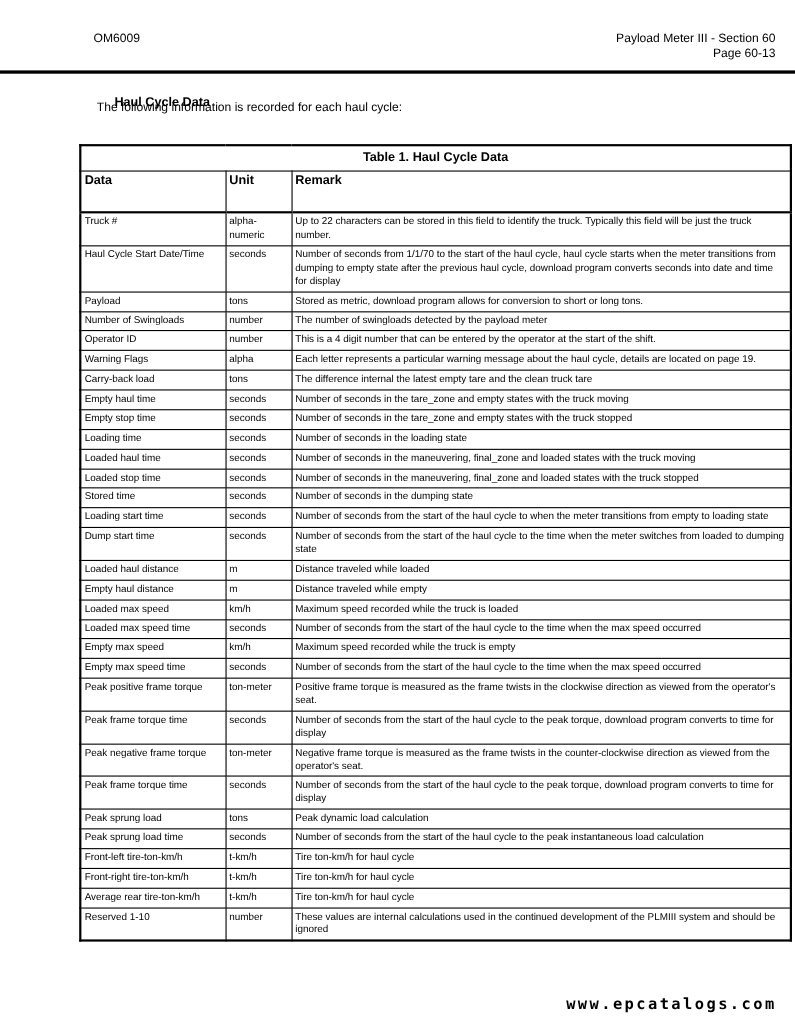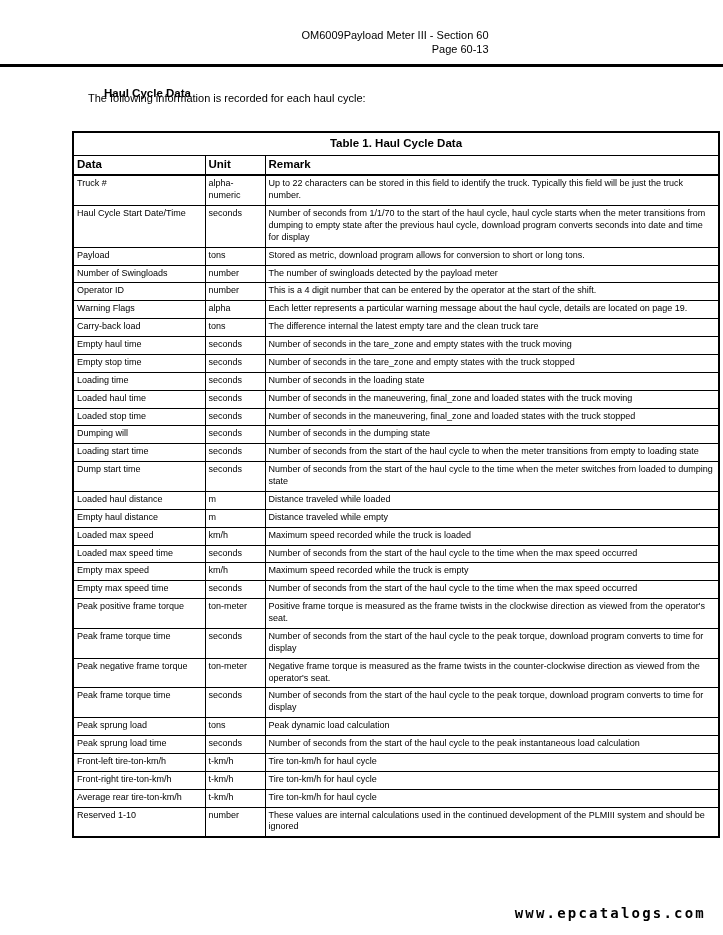--- a/index.html
+++ b/index.html
@@ -15,21 +15,21 @@
     font-family: "Liberation Sans", sans-serif;
     color: #000000;
     overflow: hidden;
   }
   .page-header {
     position: absolute;
     top: 28px;
     left: 85px;
     right: 18px;
     display: flex;
-    justify-content: center;
+    justify-content: space-between;
     align-items: flex-start;
     font-size: 11px;
     line-height: 14px;
   }
   .page-header .header-right {
     text-align: right;
   }
   .header-rule {
     position: absolute;
     top: 64px;
@@ -74,21 +74,21 @@
   }
   tr.title-row th {
     text-align: center;
     font-size: 11.5px;
     font-weight: bold;
     padding: 3px 2px 4px 2px;
   }
   tr.col-header-row th {
     font-size: 11.5px;
     font-weight: bold;
-    padding: 1px 3px 2px 3px;
+    padding: 1px 3px 20px 3px;
     border-bottom: 2px solid #000000;
   }
   .watermark {
     position: absolute;
     top: 905px;
     right: 17px;
     font-family: "DejaVu Sans Mono", monospace;
     font-weight: bold;
     font-size: 14px;
     letter-spacing: 2.2px;
@@ -187,21 +187,21 @@
           <td class="col-data">Loaded haul time</td>
           <td class="col-unit">seconds</td>
           <td class="col-remark">Number of seconds in the maneuvering, final_zone and loaded states with the truck moving</td>
         </tr>
         <tr>
           <td class="col-data">Loaded stop time</td>
           <td class="col-unit">seconds</td>
           <td class="col-remark">Number of seconds in the maneuvering, final_zone and loaded states with the truck stopped</td>
         </tr>
         <tr>
-          <td class="col-data">Dumping will</td>
+          <td class="col-data">Stored time</td>
           <td class="col-unit">seconds</td>
           <td class="col-remark">Number of seconds in the dumping state</td>
         </tr>
         <tr>
           <td class="col-data">Loading start time</td>
           <td class="col-unit">seconds</td>
           <td class="col-remark">Number of seconds from the start of the haul cycle to when the meter transitions from empty to loading state</td>
         </tr>
         <tr>
           <td class="col-data">Dump start time</td>

